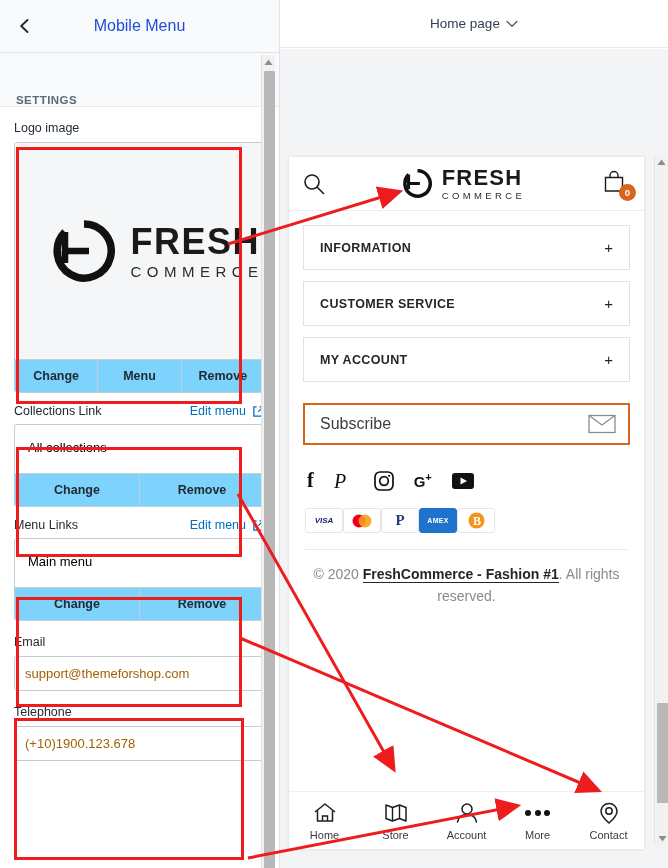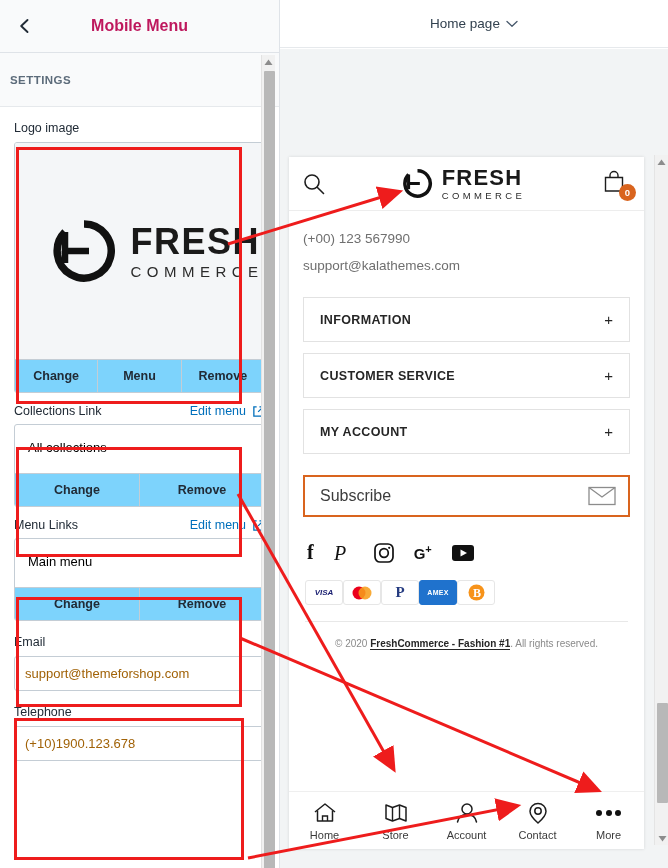--- a/index.html
+++ b/index.html
@@ -24,27 +24,27 @@
     display:flex; align-items:center; position:relative;
   }
   #back-btn{
     width:42px; height:42px; margin-left:4px;
     display:flex; align-items:center; justify-content:center;
     cursor:pointer; background:transparent; border:none;
   }
   #back-btn svg{ display:block; }
   #panel-title{
     position:absolute; left:0; right:0; text-align:center;
-    font-size:16px; font-weight:bold; color:#be185d;
+    font-size:16px; font-weight:normal; color:#1d4ed8;
     pointer-events:none;
   }
   #settings-bar{
     height:54px; background:#f9fafb;
     border-bottom:1px solid #e6e9ec;
-    display:flex; align-items:center; padding-left:10px;
+    display:flex; align-items:flex-end; padding-left:16px;
   }
   #settings-label{
     font-size:11.5px; font-weight:bold; letter-spacing:.45px;
     color:#5c6b7a;
   }
   #panel-body{
     background:#ffffff;
     height:761px; padding:0 14px 0 14px;
     position:relative;
   }
@@ -164,21 +164,21 @@
   .social-row{ display:flex; align-items:center; gap:20px; padding:16px 18px 0 18px; }
   .pay-row{ display:flex; align-items:center; padding:16px 14px 0 16px; }
   .pay{
     width:38px; height:25px; border:1px solid #e6e6e6; border-radius:3px;
     display:flex; align-items:center; justify-content:center; background:#fff;
     font-size:8px; font-weight:bold;
   }
   .copyright-sep{ border-top:1px solid #e8e8e8; margin:16px 16px 0 16px; }
   .copyright{
     padding:14px 18px 0 18px; text-align:center;
-    font-size:10px; color:#8a8a8a; line-height:1.55;
+    font-size:14px; color:#8a8a8a; line-height:1.55;
   }
   .copyright b{ color:#262626; border-bottom:1px solid #262626; font-weight:bold; }
   .bottom-nav{
     position:absolute; left:0; bottom:0; width:355px; height:58px;
     background:#fff; border-top:1px solid #efefef;
     display:flex; align-items:center;
   }
   .nav-item{
     flex:1; display:flex; flex-direction:column; align-items:center;
     gap:4px; cursor:pointer;
@@ -336,24 +336,20 @@
         </div>
         <div class="cart-wrap">
           <svg width="26" height="26" viewBox="0 0 26 26">
             <path d="M4.5 8.5 H21.5 V22 H4.5 Z" fill="none" stroke="#1d1d1d" stroke-width="1.4"></path>
             <path d="M9 8.5 V6.5 A4 4 0 0 1 17 6.5 V8.5" fill="none" stroke="#1d1d1d" stroke-width="1.4"></path>
           </svg>
           <span class="cart-badge">0</span>
         </div>
       </div>
 
-      <div class="contact-block">
-        <div class="contact-line">(+00) 123 567990</div>
-        <div class="contact-line">support@kalathemes.com</div>
-      </div>
 
       <div class="accordions">
         <div class="acc">
           <span class="acc-title">INFORMATION</span>
           <span class="acc-plus">+</span>
         </div>
         <div class="acc">
           <span class="acc-title">CUSTOMER SERVICE</span>
           <span class="acc-plus">+</span>
         </div>
@@ -434,35 +430,35 @@
             <path d="M9.5 6.5 V20 M16.5 4 V17.5" fill="none" stroke="#1d1d1d" stroke-width="1.4"></path>
           </svg>
           <span class="nav-label">Store</span>
         </div>
         <div class="nav-item">
           <svg width="26" height="24" viewBox="0 0 26 24">
             <circle cx="13" cy="8" r="5" fill="none" stroke="#1d1d1d" stroke-width="1.5"></circle>
             <path d="M3.5 21 C4.5 15.5 8.5 13.5 13 13.5 C17.5 13.5 21.5 15.5 22.5 21" fill="none" stroke="#1d1d1d" stroke-width="1.5" stroke-linecap="round"></path>
           </svg>
           <span class="nav-label">Account</span>
-        </div>
-        <div class="nav-item">
-          <svg width="26" height="24" viewBox="0 0 26 24">
-            <path d="M13 2.5 C17.4 2.5 21 6 21 10.2 C21 15 13 22 13 22 C13 22 5 15 5 10.2 C5 6 8.6 2.5 13 2.5 Z" fill="none" stroke="#1d1d1d" stroke-width="1.5"></path>
-            <circle cx="13" cy="10" r="3.2" fill="none" stroke="#1d1d1d" stroke-width="1.5"></circle>
-          </svg>
-          <span class="nav-label">Contact</span>
         </div>
         <div class="nav-item">
           <span class="dots">
             <i class="dot"></i>
               <i class="dot"></i>
               <i class="dot"></i>
           </span>
           <span class="nav-label">More</span>
+        </div>
+        <div class="nav-item">
+          <svg width="26" height="24" viewBox="0 0 26 24">
+            <path d="M13 2.5 C17.4 2.5 21 6 21 10.2 C21 15 13 22 13 22 C13 22 5 15 5 10.2 C5 6 8.6 2.5 13 2.5 Z" fill="none" stroke="#1d1d1d" stroke-width="1.5"></path>
+            <circle cx="13" cy="10" r="3.2" fill="none" stroke="#1d1d1d" stroke-width="1.5"></circle>
+          </svg>
+          <span class="nav-label">Contact</span>
         </div>
       </div>
     </div>
   </div>
 
   <div id="right-scrollbar">
     <div class="sb-arrow">
       <svg width="9" height="7" viewBox="0 0 9 7">
           <path d="M4.5 0.5 L8.5 6 L0.5 6 Z" fill="#8c8c8c"></path>
         </svg>

